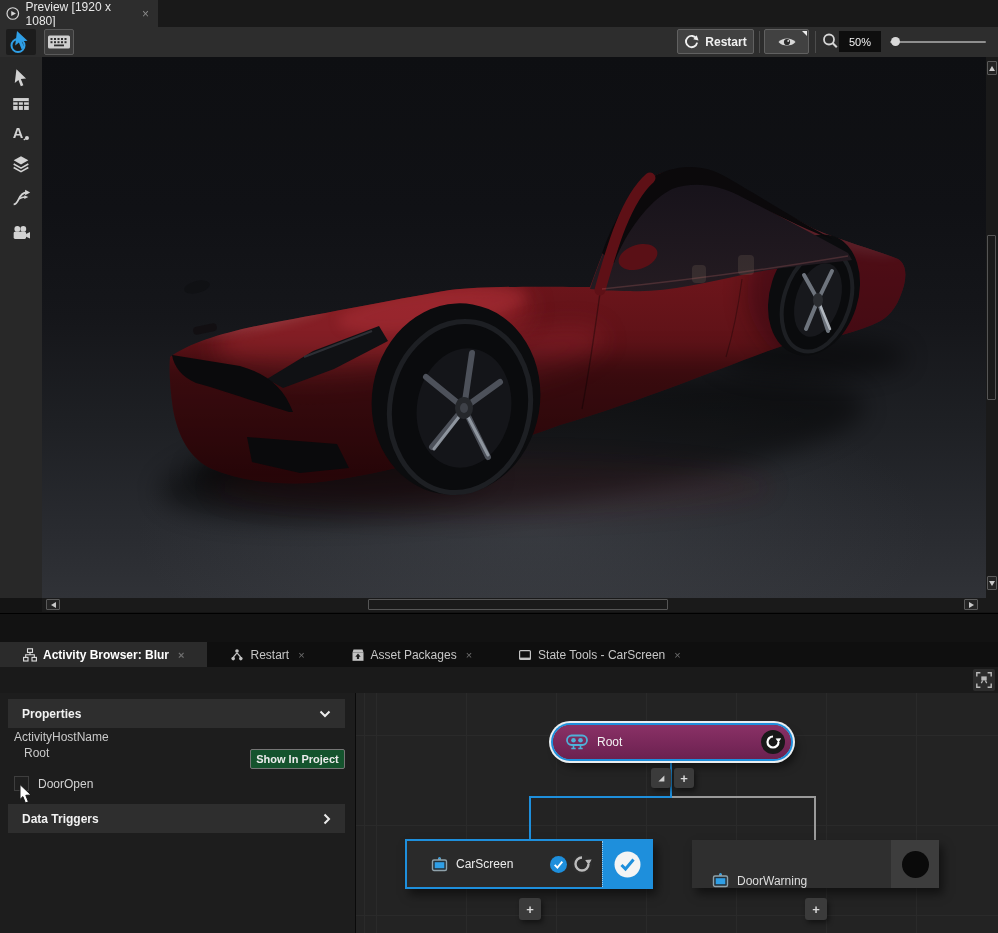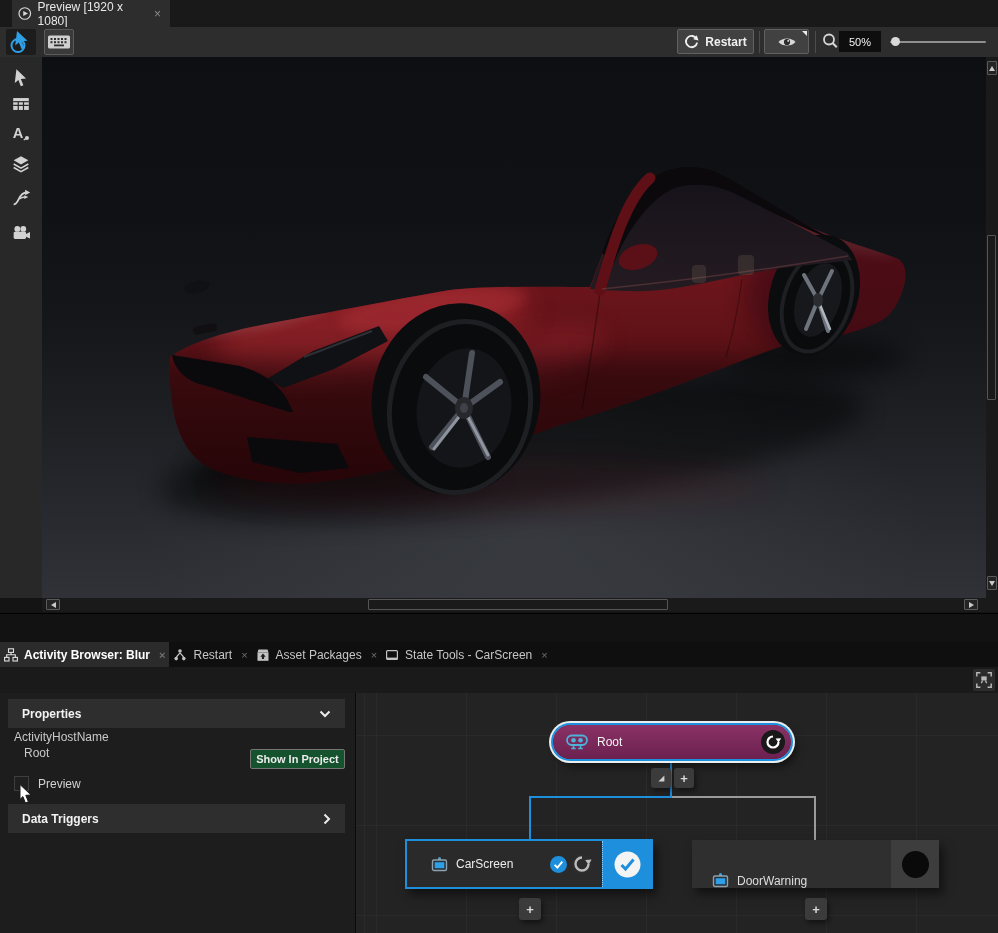--- a/index.html
+++ b/index.html
@@ -4,21 +4,21 @@
 <style>
   html,body{margin:0;padding:0;background:#101010;}
   *{box-sizing:border-box;}
   .app{position:relative;width:998px;height:933px;background:#141414;
        font-family:"Liberation Sans",sans-serif;color:#d6d6d6;overflow:hidden;
        -webkit-font-smoothing:antialiased;}
   .abs{position:absolute;}
 
   
   .tabbar{left:0;top:0;width:998px;height:27px;background:#191919;}
-  .ptab{left:12px;top:0;width:158px;height:27px;background:#2d2d2d;display:flex;align-items:center;
+  .ptab{left:0;top:0;width:158px;height:27px;background:#2d2d2d;display:flex;align-items:center;
         padding:7px 6px;gap:6px;font-size:12px;color:#e8e8e8;}
   .ptab .x{color:#8a8a8a;font-size:12px;margin-left:auto;padding:0 3px;}
 
   
   .ptoolbar{left:0;top:27px;width:998px;height:30px;background:#2d2d2d;}
   .tbtn{position:absolute;display:flex;align-items:center;justify-content:center;border-radius:2px;}
   .btn-pointer{left:6px;top:29px;width:30px;height:26px;background:#1c1c1c;}
   .btn-keyboard{left:44px;top:29px;width:30px;height:26px;background:#3a3a3a;border:1px solid #5a5a5a;}
   .btn-restart{left:677px;top:29px;width:77px;height:25px;background:#414141;border:1px solid #616161;
                gap:6px;font-size:12px;font-weight:bold;color:#f0f0f0;}
@@ -52,21 +52,21 @@
   .tri-down{border-left:3.5px solid transparent;border-right:3.5px solid transparent;border-top:5px solid #c9c9c9;}
   .tri-left{border-top:3.5px solid transparent;border-bottom:3.5px solid transparent;border-right:5px solid #c9c9c9;}
   .tri-right{border-top:3.5px solid transparent;border-bottom:3.5px solid transparent;border-left:5px solid #c9c9c9;}
   .thumb-v{left:1px;top:178px;width:9px;height:165px;border:1px solid #555;border-radius:1px;}
   .thumb-h{left:326px;top:1px;width:300px;height:11px;border:1px solid #555;border-radius:1px;}
 
   
   .dock{left:0;top:613px;width:998px;height:320px;background:#121212;border-top:1px solid #000;}
   .dock-tabs{position:absolute;left:0;top:28px;width:998px;height:25px;background:#0f0f0f;
              display:flex;align-items:stretch;}
-  .dtab{display:flex;align-items:center;gap:6px;padding:0 4px;font-size:12px;color:#c6c6c6;white-space:nowrap;}
+  .dtab{display:flex;align-items:center;gap:6px;padding:0 23px;font-size:12px;color:#c6c6c6;white-space:nowrap;}
   .dtab.active{background:#2b2b2b;color:#ffffff;font-weight:bold;}
   .dtab .x{color:#6f6f6f;font-size:11px;margin-left:3px;}
   .dock-strip{position:absolute;left:0;top:53px;width:998px;height:26px;background:#1a1a1a;}
   .fitbtn{position:absolute;right:3px;top:2px;width:22px;height:22px;background:#2c2c2c;border-radius:2px;
           display:flex;align-items:center;justify-content:center;}
   .dock-body{position:absolute;left:0;top:79px;width:998px;height:241px;}
 
   
   .props{position:absolute;left:0;top:0;width:355px;height:241px;background:#1d1d1d;}
   .phead{position:absolute;left:8px;width:337px;height:29px;background:#2e2e2e;display:flex;align-items:center;
@@ -421,21 +421,21 @@
           <svg width="12" height="8" viewBox="0 0 12 8">
             <polyline points="1.5,1.5 6,6 10.5,1.5" fill="none" stroke="#ececec" stroke-width="2"></polyline>
           </svg>
         </div>
         <div class="plabel" style="left:14px;top:37px;">ActivityHostName</div>
         <div class="plabel" style="left:24px;top:53px;">Root</div>
         <div class="showbtn">
           <span>Show In Project</span>
         </div>
         <div class="checkbox"></div>
-        <div class="plabel" style="left:38px;top:84px;color:#d2d2d2;">Preview</div>
+        <div class="plabel" style="left:38px;top:84px;color:#d2d2d2;">DoorOpen</div>
         <svg class="abs" style="left:19px;top:91px;z-index:5;" width="16" height="22" viewBox="0 0 16 22">
           <polygon points="1,0.5 12,11 6.8,11.3 9.4,17.8 6.4,19 3.9,12.6 1,15.4" fill="#ffffff" stroke="#1a1a1a" stroke-width="1"></polygon>
         </svg>
         <div class="phead" style="top:111px;">
           <span>Data Triggers</span>
           <svg width="8" height="12" viewBox="0 0 8 12">
             <polyline points="1.5,1.5 6,6 1.5,10.5" fill="none" stroke="#ececec" stroke-width="2"></polyline>
           </svg>
         </div>
       </div>

